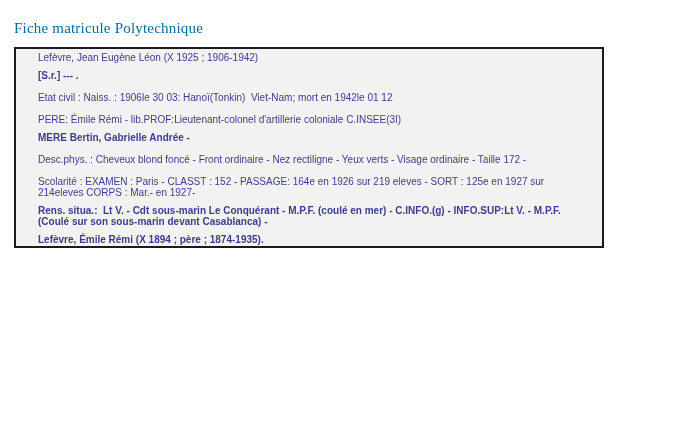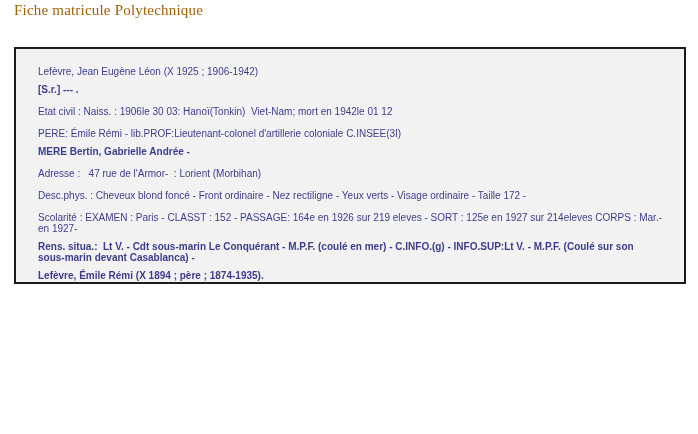--- a/index.html
+++ b/index.html
@@ -11,36 +11,36 @@
     width: 698px;
     height: 434px;
     position: relative;
     overflow: hidden;
     font-family: "Liberation Sans", sans-serif;
   }
   .page-title {
     font-family: "Liberation Serif", serif;
     font-size: 15px;
     font-weight: normal;
-    color: #a16207;
+    color: #0369a1;
     margin: 0;
     position: absolute;
     left: 14px;
-    top: 2px;
+    top: 20px;
     letter-spacing: 0.2px;
   }
   .record-box {
     position: absolute;
     left: 14px;
     top: 47px;
-    width: 672px;
+    width: 590px;
     box-sizing: border-box;
     border: 2px solid #1b1b1b;
     background: #f2f2f2;
-    padding: 17px 22px 1px 22px;
+    padding: 3px 22px 1px 22px;
   }
   .line {
     margin: 0;
     font-size: 10px;
     line-height: 11px;
     color: #3c3c8f;
     white-space: pre-wrap;
   }
   .gap-normal { margin-top: 7px; font-weight: bold; }
   .gap-blank  { margin-top: 11px; }
@@ -49,18 +49,17 @@
 <body>
 
 <h1 class="page-title">Fiche matricule Polytechnique</h1>
 
 <div class="record-box">
   <p class="line">Lefèvre, Jean Eugène Léon (X 1925 ; 1906-1942)</p>
   <p class="line gap-normal">[S.r.] --- .</p>
   <p class="line gap-blank">Etat civil : Naiss. : 1906le 30 03: Hanoï(Tonkin)  Viet-Nam; mort en 1942le 01 12</p>
   <p class="line gap-blank">PERE: Émile Rémi - lib.PROF:Lieutenant-colonel d'artillerie coloniale C.INSEE(3I)</p>
   <p class="line gap-normal">MERE Bertin, Gabrielle Andrée -</p>
-  <p class="line gap-blank">Adresse :   47 rue de l'Armor-  : Lorient (Morbihan)</p>
   <p class="line gap-blank">Desc.phys. : Cheveux blond foncé - Front ordinaire - Nez rectiligne - Yeux verts - Visage ordinaire - Taille 172 -</p>
   <p class="line gap-blank">Scolarité : EXAMEN : Paris - CLASST : 152 - PASSAGE: 164e en 1926 sur 219 eleves - SORT : 125e en 1927 sur 214eleves CORPS : Mar.- en 1927-</p>
   <p class="line gap-normal">Rens. situa.:  Lt V. - Cdt sous-marin Le Conquérant - M.P.F. (coulé en mer) - C.INFO.(g) - INFO.SUP:Lt V. - M.P.F. (Coulé sur son sous-marin devant Casablanca) -</p>
   <p class="line gap-normal">Lefèvre, Émile Rémi (X 1894 ; père ; 1874-1935).</p>
 </div>
 
 </body></html>

